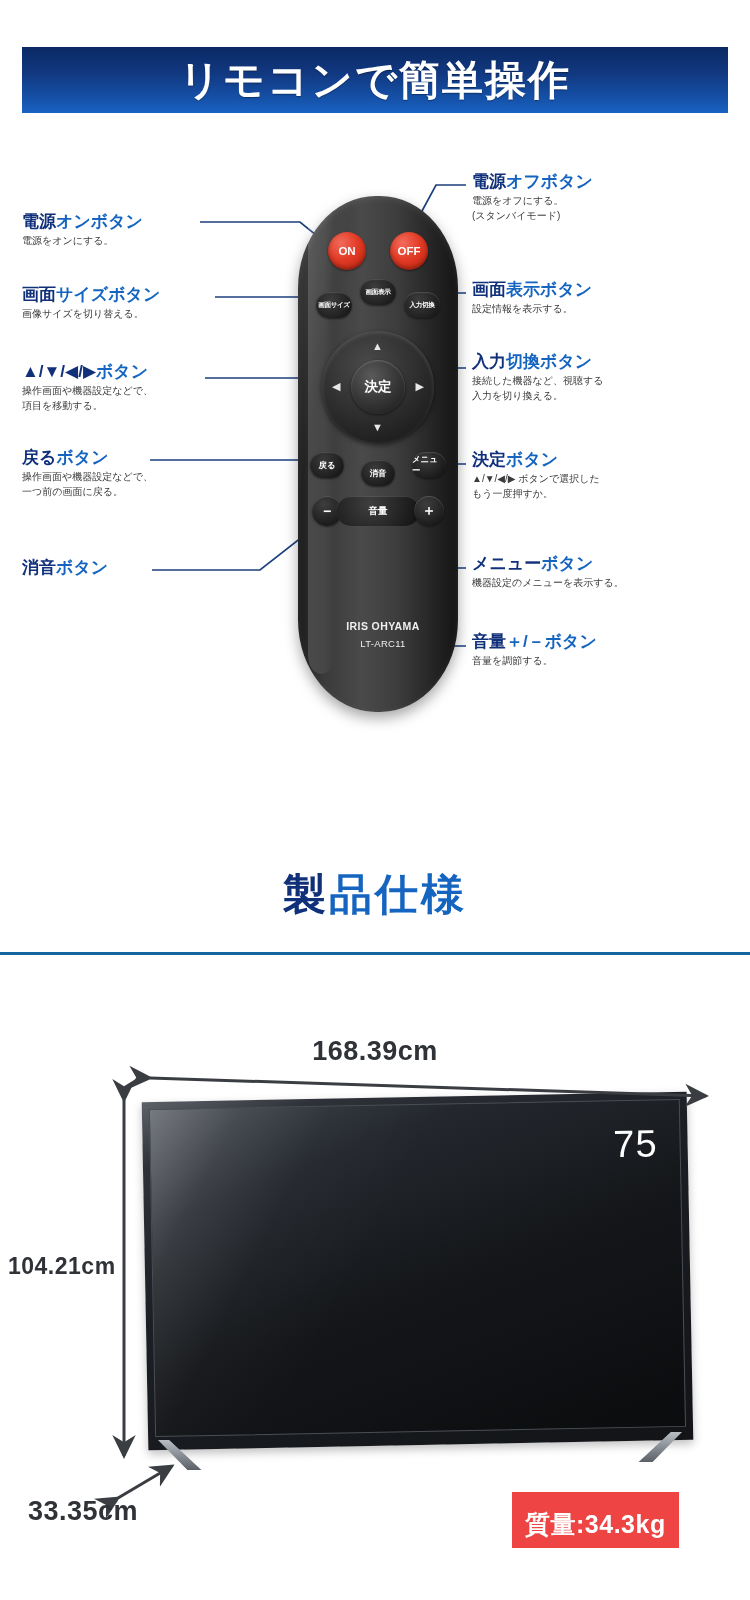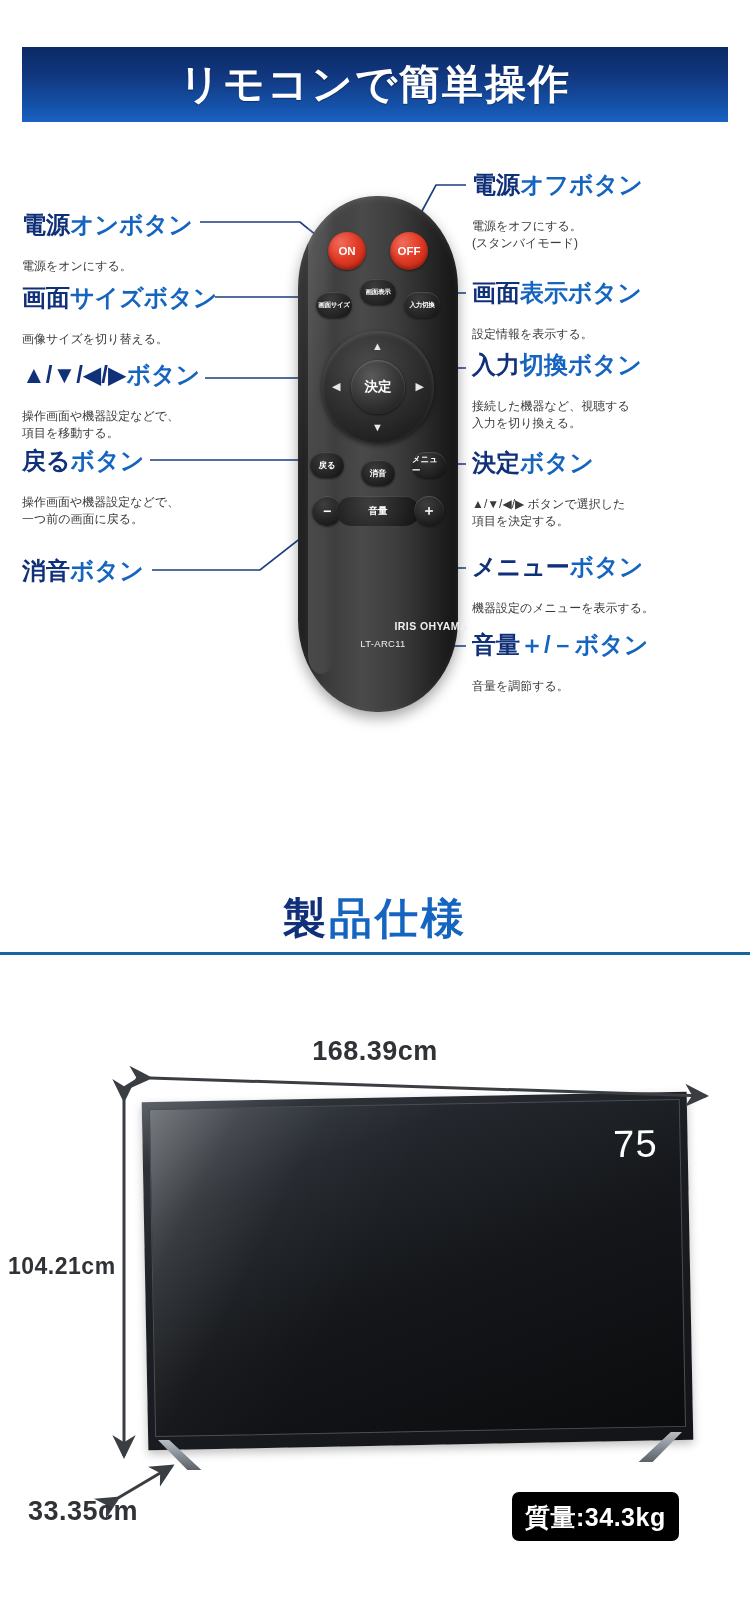--- a/index.html
+++ b/index.html
@@ -7,40 +7,40 @@
     width: 750px; height: 1600px;
     background: #ffffff;
     font-family: "Liberation Sans", "DejaVu Sans", sans-serif;
     overflow: hidden;
   }
   .page { position: relative; width: 750px; height: 1600px; background: #fff; }
 
   
   .banner {
     position: absolute; left: 22px; top: 47px;
-    width: 706px; height: 75px;
+    width: 706px; height: 66px;
     background: linear-gradient(180deg, #0b2a64 0%, #11377f 38%, #1551a8 78%, #1a62c4 100%);
     display: flex; align-items: center; justify-content: center;
   }
   .banner-title {
     color: #ffffff; font-size: 41px; font-weight: bold;
     letter-spacing: 2px; line-height: 1;
     text-shadow: 0 1px 1px rgba(0,0,0,.35);
   }
 
   
   .callout { position: absolute; }
   .callout .head {
-    font-size: 24px; font-weight: bold; line-height: 1.12;
+    font-size: 17px; font-weight: bold; line-height: 1.12;
     color: #1565c0; white-space: nowrap;
   }
   .callout .head .dk { color: #10307a; }
   .callout .desc {
-    font-size: 12px; color: #3a3a3a; line-height: 1.45;
-    margin-top: 19px; white-space: pre-line;
+    font-size: 10px; color: #3a3a3a; line-height: 1.45;
+    margin-top: 3px; white-space: pre-line;
   }
   .callout.right .head { color: #1565c0; }
 
   
   .remote-wrap { position: absolute; left: 298px; top: 196px; width: 170px; height: 520px; }
   .remote-body {
     position: absolute; left: 0; top: 0; width: 160px; height: 516px;
     border-radius: 78px / 92px;
     background:
       linear-gradient(100deg, rgba(255,255,255,.14) 0%, rgba(255,255,255,0) 22%),
@@ -99,21 +99,21 @@
     color: #fff; font-size: 14px; font-weight: bold;
     box-shadow: inset 0 1px 1px rgba(255,255,255,.18), 0 1px 2px rgba(0,0,0,.5);
   }
   .brand { position: absolute; width: 100%; text-align: center; color: #efefef; }
   .brand-name { top: 424px; font-size: 10.5px; font-weight: bold; letter-spacing: .4px; }
   .brand-model { top: 442px; font-size: 9.5px; letter-spacing: .3px; }
 
   
   .spec-title {
     position: absolute; left: 0; top: 866px; width: 750px; text-align: center;
-    font-size: 43px; font-weight: bold; color: #1565c0; letter-spacing: 3px; margin-top: 24px;
+    font-size: 43px; font-weight: bold; color: #1565c0; letter-spacing: 3px;
   }
   .spec-title .dk { color: #10307a; }
   .spec-rule { position: absolute; left: 0; top: 952px; width: 750px; height: 3px; background: #1565a0; }
 
   
   .tv-frame {
     position: absolute; left: 145px; top: 1097px; width: 545px; height: 348px;
     background: linear-gradient(160deg, #5d6168 0%, #2e3238 12%, #1c1f24 40%, #121417 100%);
     padding: 7px 7px 13px 7px;
     transform: rotate(-1.1deg);
@@ -138,23 +138,23 @@
   .tv-leg.right { transform: scaleX(-1); }
 
   
   .dim-text { position: absolute; color: #2f3236; font-weight: bold; white-space: nowrap; }
   .dim-w { left: 0; top: 1036px; width: 750px; text-align: center; font-size: 27px; letter-spacing: .5px; }
   .dim-h { left: 8px; top: 1253px; font-size: 23px; letter-spacing: .5px; }
   .dim-d { left: 28px; top: 1496px; font-size: 27px; letter-spacing: .5px; }
 
   .weight-badge {
     position: absolute; left: 512px; top: 1492px;
-    background: #000000; color: #fff;
+    background: #ef4444; color: #fff;
     font-size: 25px; font-weight: bold; letter-spacing: .5px;
-    padding: 9px 13px 7px 13px; white-space: nowrap; border-radius: 7px;
+    padding: 16px 13px 7px 13px; white-space: nowrap;
   }
 </style>
 </head>
 <body>
 
 <div class="page">
 
   <div class="banner">
     <div class="banner-title">リモコンで簡単操作</div>
   </div>
@@ -198,21 +198,21 @@
 
   <div class="callout right" style="left:472px; top:352px;">
     <div class="head"><span class="dk">入力</span><span>切換ボタン</span></div>
     <div class="desc">接続した機器など、視聴する
 入力を切り換える。</div>
   </div>
 
   <div class="callout right" style="left:472px; top:450px;">
     <div class="head"><span class="dk">決定</span><span>ボタン</span></div>
     <div class="desc">▲/▼/◀/▶ ボタンで選択した
-項目を決定する。</div>
+もう一度押すか。</div>
   </div>
 
   <div class="callout right" style="left:472px; top:632px;">
     <div class="head"><span class="dk">音量</span><span>＋/－ボタン</span></div>
     <div class="desc">音量を調節する。</div>
   </div>
 
   <div class="callout right" style="left:472px; top:554px;">
     <div class="head"><span class="dk">メニュー</span><span>ボタン</span></div>
     <div class="desc">機器設定のメニューを表示する。</div>
@@ -253,21 +253,21 @@
     </div>
 
     <div class="btn btn-round" style="left:12px; top:256px;">戻る</div>
     <div class="btn btn-round" style="left:63px; top:264px;">消音</div>
     <div class="btn btn-round" style="left:114px; top:256px;">メニュー</div>
 
     <div class="btn vol-side" style="left:14px; top:300px;">−</div>
     <div class="vol-bar">音量</div>
     <div class="btn vol-side" style="left:116px; top:300px;">＋</div>
 
-    <div class="brand brand-name" style="position:absolute;text-align:right;">IRIS OHYAMA</div>
+    <div class="brand brand-name" style="position:absolute;">IRIS OHYAMA</div>
     <div class="brand brand-model" style="position:absolute;">LT-ARC11</div>
   </div>
 
   <div class="spec-title"><span class="dk">製</span><span>品仕様</span></div>
   <div class="spec-rule"></div>
 
   <div class="dim-text dim-w">168.39cm</div>
 
   <div class="tv-frame">
     <div class="tv-screen">

